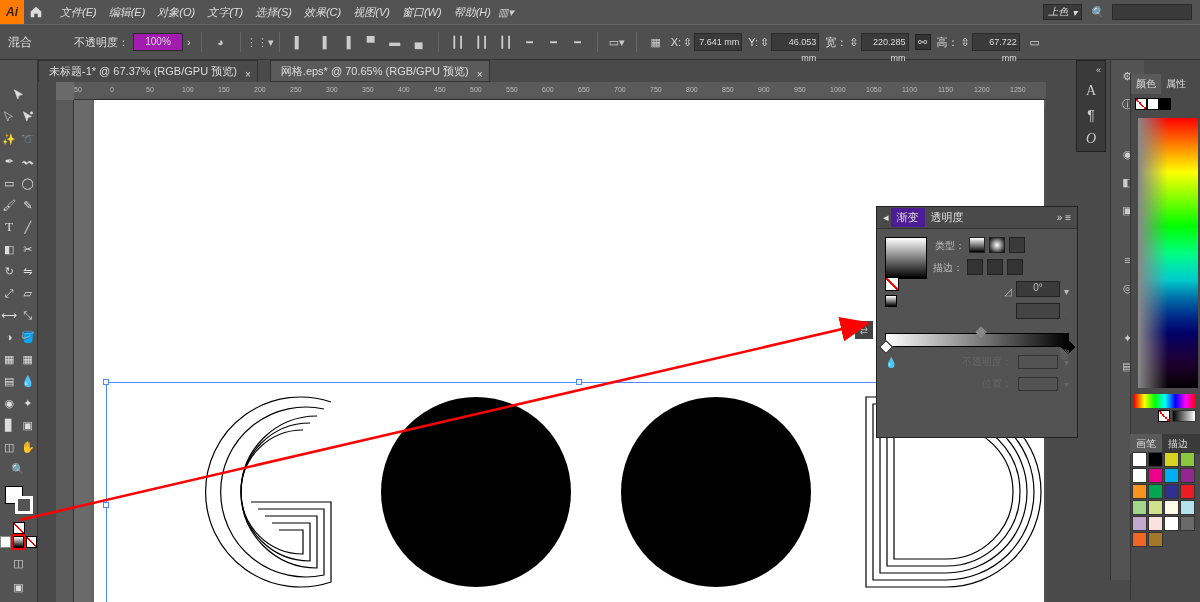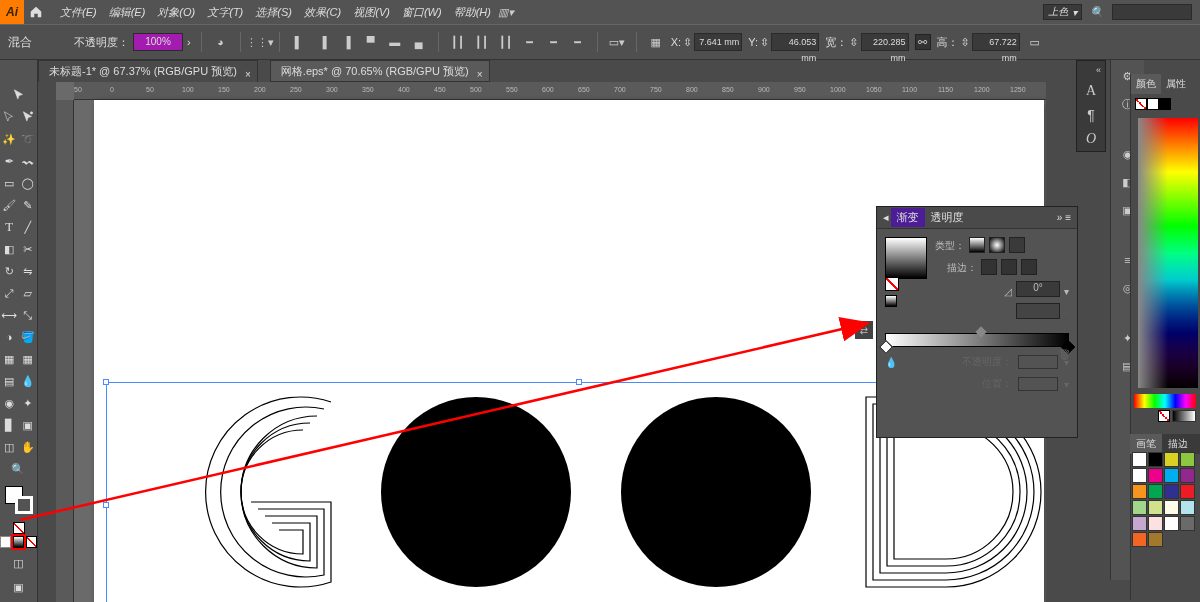--- a/index.html
+++ b/index.html
@@ -383,21 +383,21 @@
     <div class="expand">»  ≡</div>
   </div>
   <div class="gradbody">
     <div class="gradprev"></div>
     <div class="row" style="margin-left:50px">
       <span>类型：</span>
       <div class="typebtn lin"></div>
       <div class="typebtn rad"></div>
       <div class="typebtn" style="background:#3a3a3a"></div>
     </div>
-    <div class="row" style="margin-left:62px">
+    <div class="row" style="margin-left:48px">
       <span>描边：</span>
       <div class="strokeopt"></div>
       <div class="strokeopt"></div>
       <div class="strokeopt"></div>
     </div>
     <div class="row" style="justify-content:flex-end; clear:both">
       <span>◿</span>
       <div class="anglein">0°</div>
       <span>▾</span>
     </div>

